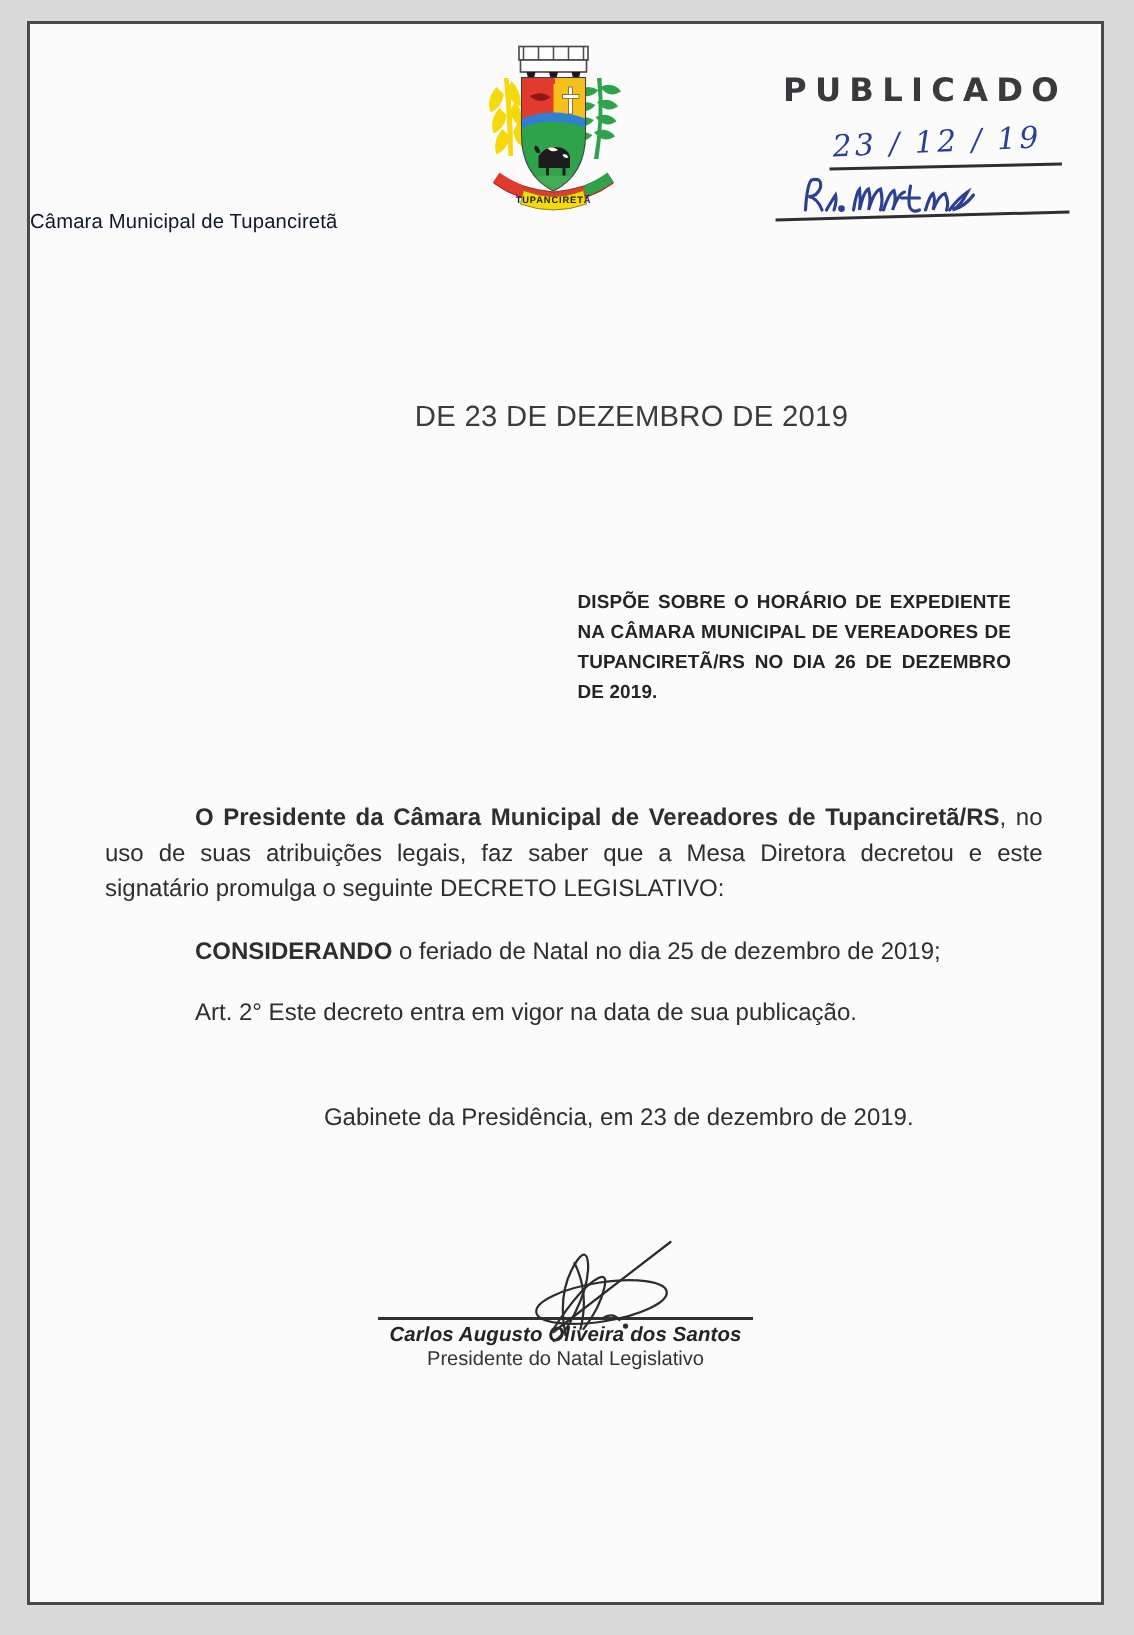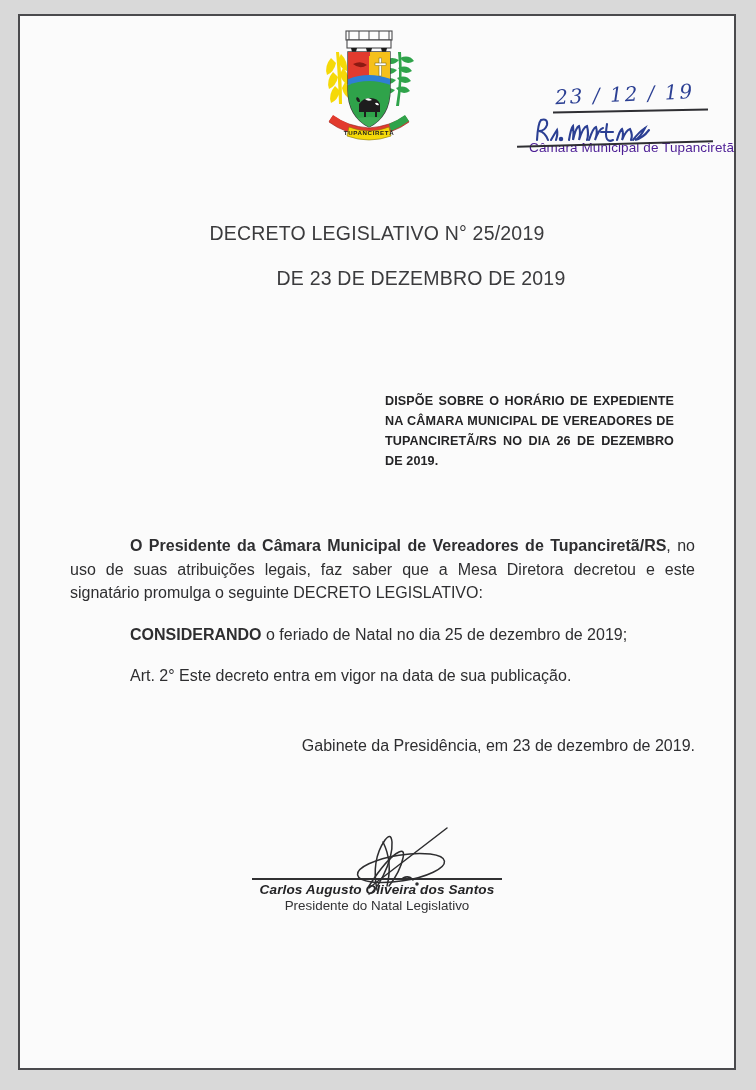--- a/index.html
+++ b/index.html
@@ -45,23 +45,23 @@
     left: 289px;
     top: 12px;
     width: 120px;
     height: 118px;
   }
   .crest-caption {
     position: absolute;
     left: 0;
     top: 124px;
     width: 100%;
-    text-align: right;
+    text-align: left;
     font-size: 13.5px;
-    color: #4c1d95;
+    color: #0f172a;
     letter-spacing: .1px;
   }
 
   
   .stamp {
     position: absolute;
     left: 485px;
     top: 32px;
     width: 215px;
     height: 110px;
@@ -142,21 +142,21 @@
   .para {
     text-align: justify;
     line-height: 23.5px;
     text-indent: 60px;
     margin: 0 0 18px 0;
   }
   .para.tight { }
   .para b { font-weight: 700; }
 
   .closing {
-    text-align: right;
+    text-align: center;
     text-indent: 60px;
     line-height: 23.5px;
     margin: 46px 0 0 0;
   }
 
   
   .sigblock {
     position: absolute;
     left: 0;
     top: 862px;
@@ -262,41 +262,41 @@
               <path d="M40 96 q-9 -4 -16 -9 l-4 6 q8 6 18 10z" fill="#e23b2e"></path>
               <text x="60" y="107" text-anchor="middle" font-size="6.2" font-family="Liberation Sans, sans-serif" font-weight="700" fill="#1c1c1c" letter-spacing=".6">TUPANCIRETÃ</text>
             </g>
           </svg>
         </div>
 
         <div class="crest-caption">Câmara Municipal de Tupanciretã</div>
       </div>
 
       <div class="stamp">
+        <div class="stamp-title">PUBLICADO</div>
         <div class="stamp-date">23 / 12 / 19</div>
         <div class="stamp-rule rule-a"></div>
         <div class="stamp-sign">
           <svg viewBox="0 0 180 36" width="180" height="36" aria-hidden="true">
             <g fill="none" stroke="#2b3f93" stroke-width="2.1" stroke-linecap="round">
               <path d="M10 30 q1 -17 4 -20 q7 -2 6 5 q-2 6 -8 6 q6 1 9 9"></path>
               <path d="M24 30 q4 -7 6 -10 q1 4 -1 10"></path>
               <circle cx="34" cy="29" r="1.2" fill="#2b3f93"></circle>
               <path d="M42 30 q2 -12 4 -14 q1 7 0 14 q3 -13 6 -14 q2 7 0 14 q4 -13 8 -14 q2 8 0 14"></path>
               <path d="M62 30 q4 -12 7 -13 q2 6 -1 13 q4 -11 8 -12"></path>
               <path d="M74 22 l12 0"></path>
               <path d="M80 14 q-2 12 0 15 q2 3 6 1"></path>
               <path d="M90 30 q3 -10 5 -11 q2 5 0 11 q4 -10 8 -11 q3 6 1 11"></path>
               <path d="M106 30 q6 -8 12 -12 q-5 10 -10 12 q8 -2 14 -10"></path>
             </g>
           </svg>
         </div>
         <div class="stamp-rule rule-b"></div>
       </div>
 
-      <div class="doc-title" id="title-line1">DECRETO LEGISLATIVO N° 25/2019</div>
       <div class="doc-title" id="title-line2">DE 23 DE DEZEMBRO DE 2019</div>
 
       <div class="ementa">DISPÕE SOBRE O HORÁRIO DE EXPEDIENTE NA CÂMARA MUNICIPAL DE VEREADORES DE TUPANCIRETÃ/RS NO DIA 26 DE DEZEMBRO DE 2019.</div>
 
       <div class="body">
 
         <p class="para"><b>O Presidente da Câmara Municipal de Vereadores de Tupanciretã/RS</b><span>, no uso de suas atribuições legais, faz saber que a Mesa Diretora decretou e este signatário promulga o seguinte DECRETO LEGISLATIVO:</span></p>
 
         <p class="para tight"><b>CONSIDERANDO</b><span> o feriado de Natal no dia 25 de dezembro de 2019;</span></p>
 

